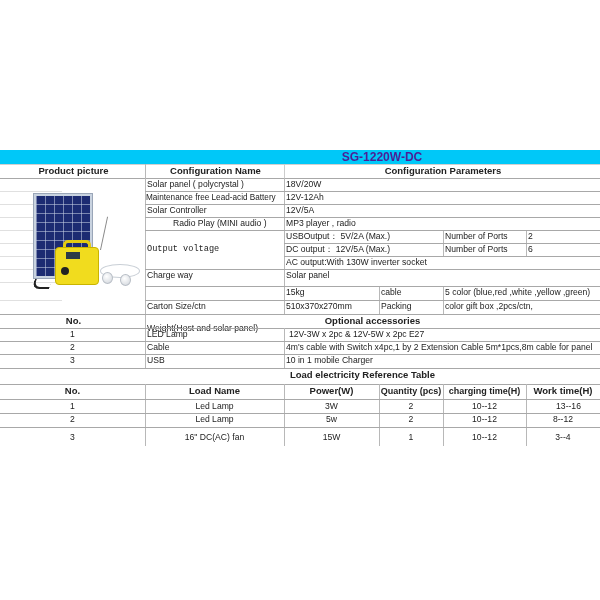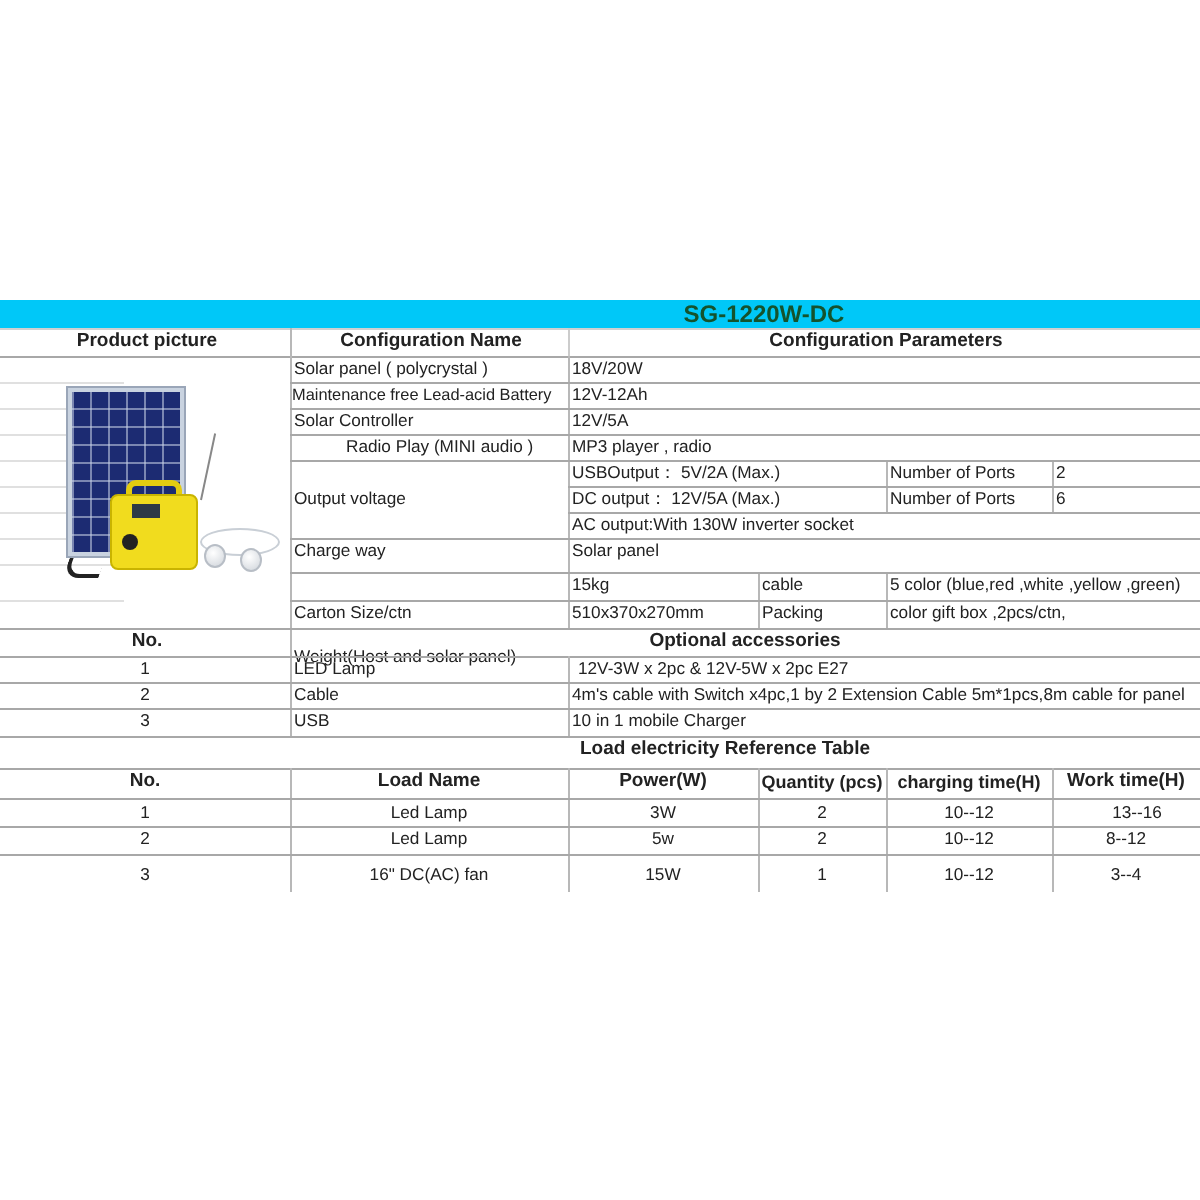--- a/index.html
+++ b/index.html
@@ -1,19 +1,19 @@
 <!DOCTYPE html>
 <html><head>
 <meta charset="utf-8">
 <style>
   html,body{margin:0;padding:0;background:#ffffff;}
   body{width:600px;height:600px;position:relative;overflow:hidden;font-family:"Liberation Sans",sans-serif;color:#222;}
   .abs{position:absolute;box-sizing:border-box;}
   .banner{left:0;top:150px;width:600px;height:14px;background:#00c8f8;}
-  .banner-title{left:284px;top:150px;width:316px;height:14px;font-weight:bold;font-size:12px;line-height:14px;color:#14532d;text-align:center;padding-right:120px;}
+  .banner-title{left:284px;top:150px;width:316px;height:14px;font-weight:bold;font-size:12px;line-height:14px;color:#4c1d95;text-align:center;padding-right:120px;}
   .hline{left:0;width:600px;height:1px;background:#a8a8a8;}
   .vline{width:1px;background:#b8b8b8;}
   .cell{font-size:8.6px;line-height:13px;white-space:nowrap;overflow:hidden;padding-left:2px;}
   .hdr{font-weight:bold;font-size:9.5px;text-align:center;line-height:14px;}
   .ctr{text-align:center;padding-left:0;}
   .ticks{left:0;width:62px;height:1px;background:#e0e0e0;}
   
   .panel{left:33px;top:193px;width:60px;height:86px;background:#c9d3e0;border:1px solid #9aa6b8;}
   .panel-grid{left:36px;top:196px;width:54px;height:80px;
     background-color:#1c2b72;
@@ -81,21 +81,21 @@
 <div class="abs hline" style="left:145px;width:455px;top:204px;"></div>
 
 <div class="abs cell" style="left:145px;top:204px;width:139px;">Solar Controller</div>
 <div class="abs cell" style="left:284px;top:204px;width:316px;">12V/5A</div>
 <div class="abs hline" style="left:145px;width:455px;top:217px;"></div>
 
 <div class="abs cell" style="left:145px;top:217px;width:139px;padding-left:28px;">Radio Play (MINI audio )</div>
 <div class="abs cell" style="left:284px;top:217px;width:316px;">MP3 player , radio</div>
 <div class="abs hline" style="left:145px;width:455px;top:230px;"></div>
 
-<div class="abs cell" style="left:145px;top:230px;width:139px;height:39px;line-height:39px;">Output voltage</div>
+<div class="abs cell" style="left:145px;top:230px;width:139px;height:39px;line-height:39px;font-family:Liberation Mono, monospace;">Output voltage</div>
 <div class="abs cell" style="left:284px;top:230px;width:159px;">USBOutput： 5V/2A (Max.)</div>
 <div class="abs cell" style="left:443px;top:230px;width:83px;">Number of Ports</div>
 <div class="abs cell" style="left:526px;top:230px;width:74px;">2</div>
 <div class="abs hline" style="left:284px;width:316px;top:243px;"></div>
 <div class="abs cell" style="left:284px;top:243px;width:159px;">DC output： 12V/5A (Max.)</div>
 <div class="abs cell" style="left:443px;top:243px;width:83px;">Number of Ports</div>
 <div class="abs cell" style="left:526px;top:243px;width:74px;">6</div>
 <div class="abs hline" style="left:284px;width:316px;top:256px;"></div>
 <div class="abs cell" style="left:284px;top:256px;width:316px;">AC output:With 130W inverter socket</div>
 <div class="abs hline" style="left:145px;width:455px;top:269px;"></div>

